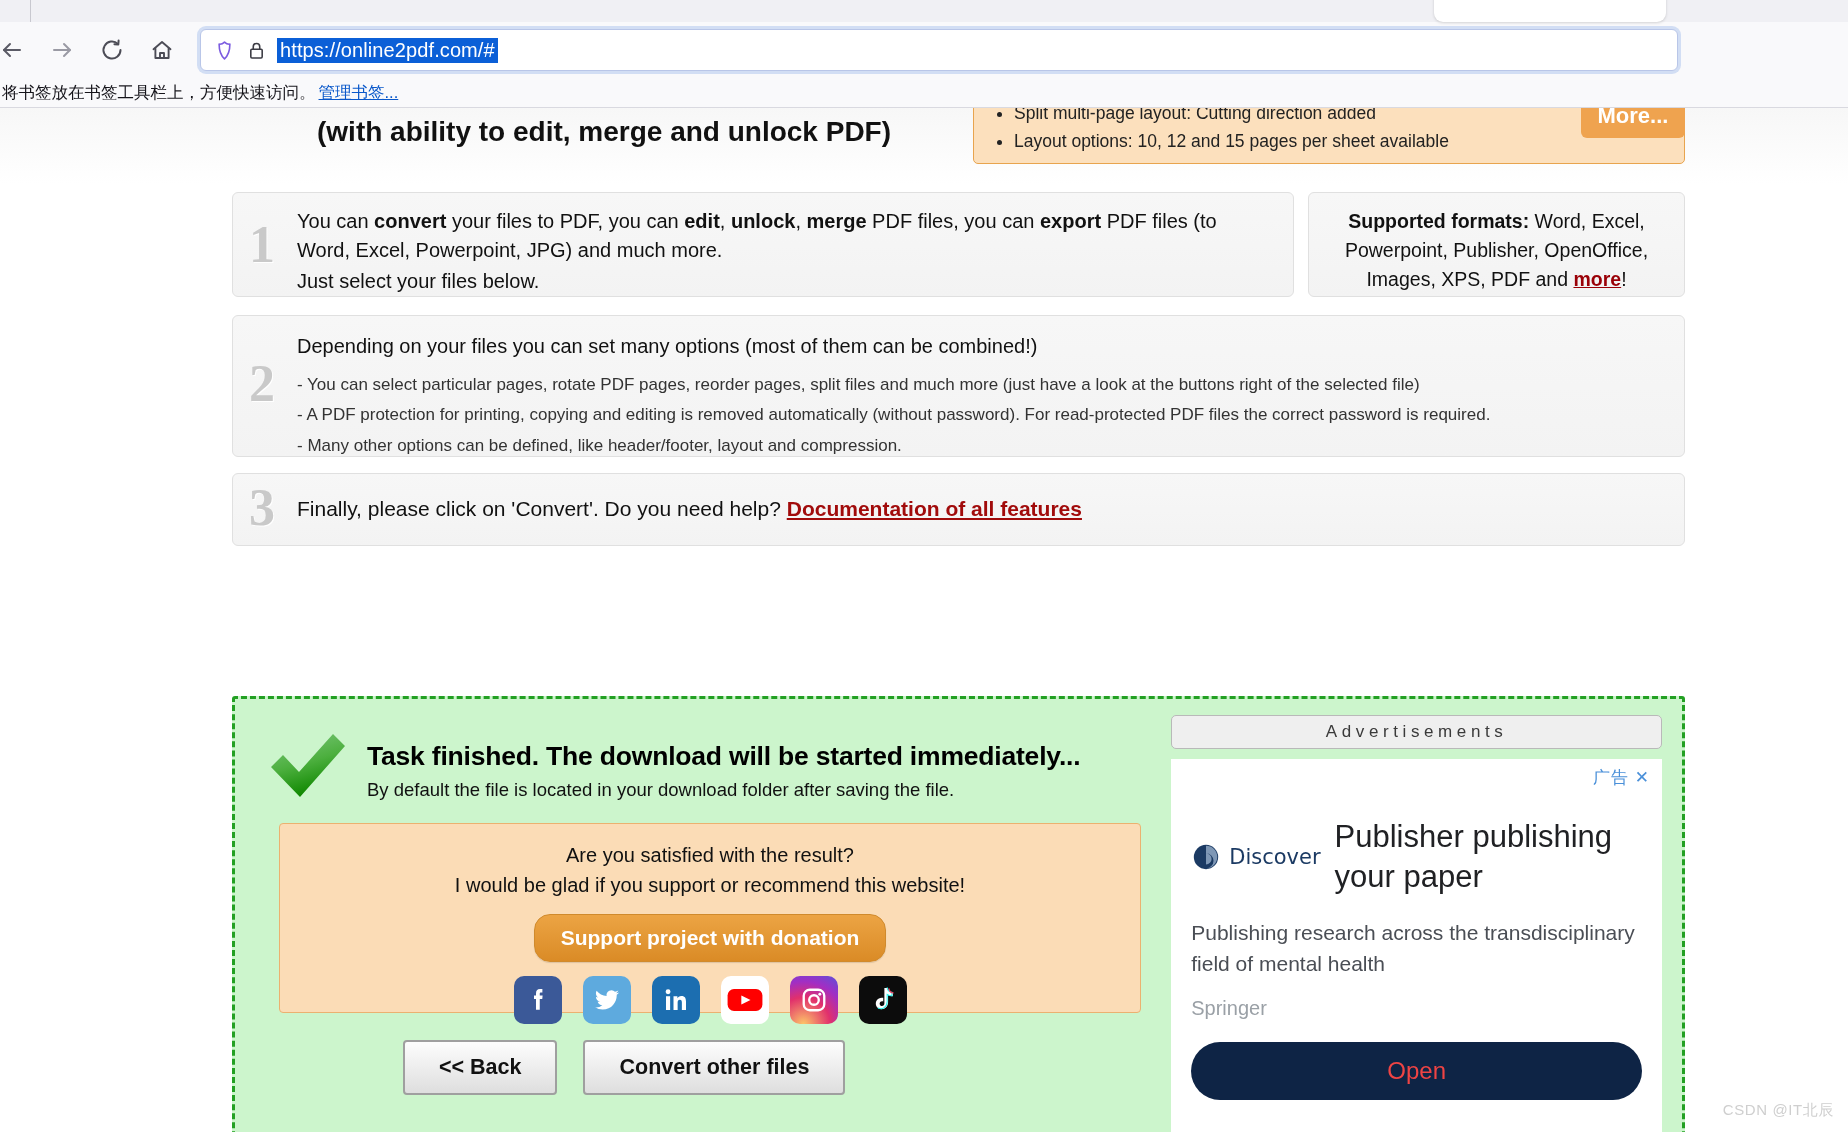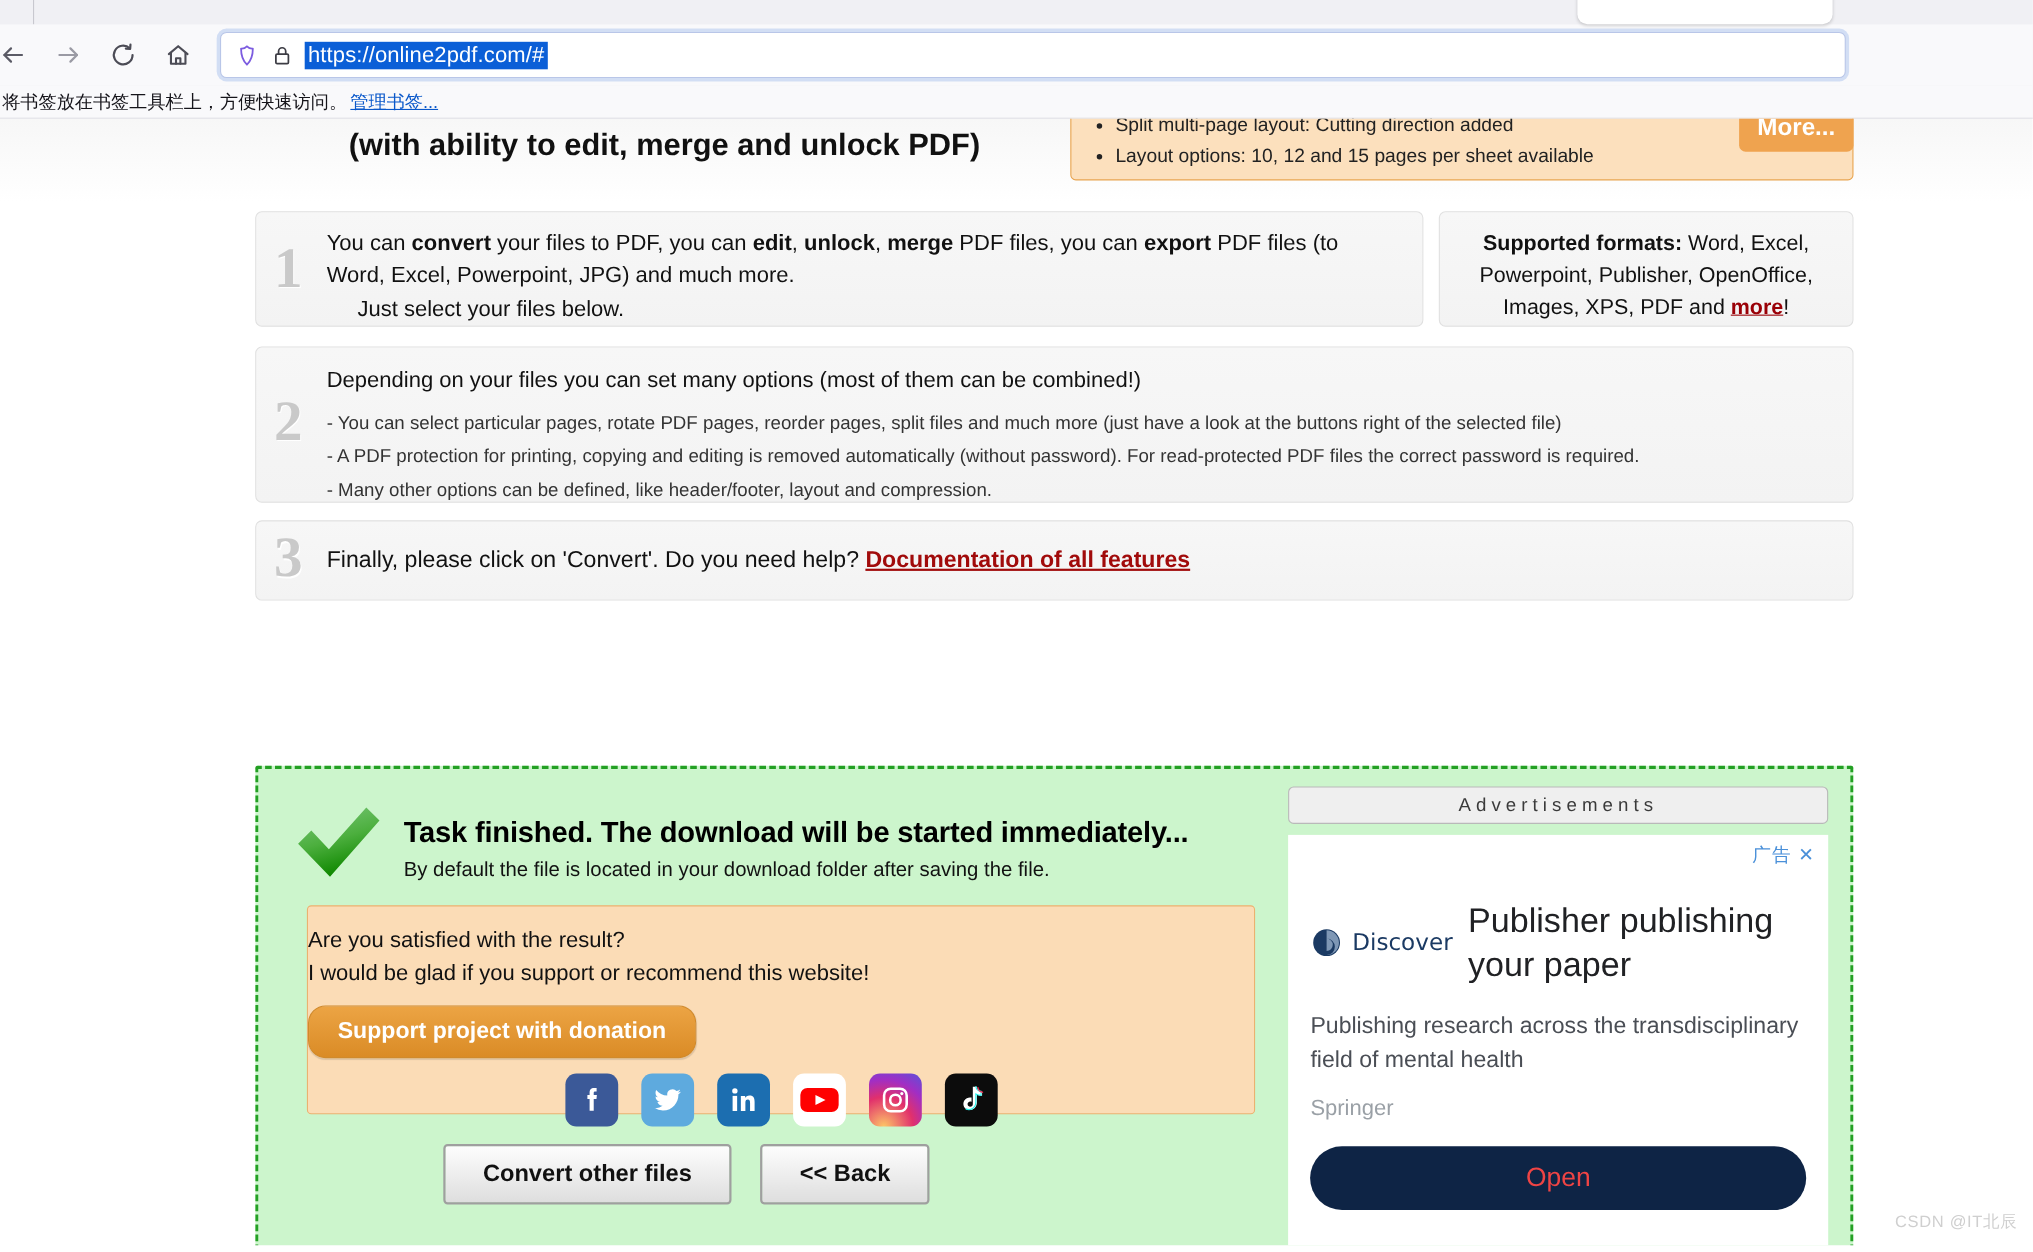--- a/index.html
+++ b/index.html
@@ -127,21 +127,21 @@
 
   .finished-row { display: flex; align-items: flex-start; gap: 18px; padding: 12px 0 0 8px; }
   .check-wrap { width: 86px; height: 76px; flex: 0 0 auto; position: relative; }
   .finished-text { padding-top: 14px; }
   .finished-title { font-size: 26.5px; font-weight: bold; color: #000; letter-spacing: -0.2px; }
   .finished-sub { font-size: 18.5px; color: #111; margin-top: 7px; }
 
   .donate-box {
     position: absolute; left: 24px; top: 108px; width: 862px; height: 190px;
     background: #fbdcb6; border: 1px solid #ebb170; border-radius: 4px;
-    padding-top: 16px;
+    text-align: center; padding-top: 16px;
   }
   .donate-q { font-size: 20px; color: #111; line-height: 1.5; }
   .donate-btn {
     display: inline-block; margin-top: 14px;
     background: linear-gradient(#eca444, #da8b26);
     border: 1px solid #d08a2c; border-radius: 16px;
     color: #ffffff; font-size: 21px; font-weight: bold;
     padding: 11px 26px; box-shadow: 0 1px 1px rgba(0,0,0,0.12);
   }
   .socials { margin-top: 14px; display: flex; justify-content: center; gap: 21px; }
@@ -259,21 +259,21 @@
       </ul>
     </div>
     <div class="more-btn">More...</div>
   </div>
 
   <div class="step-box box1">
     <div class="stepnum">1</div>
     <div class="t-main">
       <span>You can </span><b>convert</b><span> your files to PDF, you can </span><b>edit</b><span>, </span><b>unlock</b><span>, </span><b>merge</b><span> PDF files, you can </span><b>export</b><span> PDF files (to Word, Excel, Powerpoint, JPG) and much more.</span>
     </div>
-    <div class="t-main" style="margin-top:2px;margin-left:28px;">Just select your files below.</div>
+    <div class="t-main" style="margin-top:2px;">Just select your files below.</div>
   </div>
 
   <div class="step-box box-fmt">
     <div class="t-fmt">
       <b>Supported formats:</b><span> Word, Excel, Powerpoint, Publisher, OpenOffice, Images, XPS, PDF and </span><a href="#" class="lnk-red">more</a><span>!</span>
     </div>
   </div>
 
   <div class="step-box box2">
     <div class="stepnum">2</div>
@@ -353,22 +353,22 @@
               <svg width="28" height="30" viewBox="0 0 24 26">
                 <path d="M16.3 2.5c.4 2.4 1.8 3.9 4.2 4.1v3.1c-1.4.1-2.7-.3-4.1-1.1v6.4c0 4.5-4.1 7.2-8 5.4-2.5-1.2-3.4-4.6-1.9-7 1.3-2 3.6-2.8 5.7-2.3v3.2c-.3-.1-.6-.2-1-.2-1.3 0-2.3 1.1-2.1 2.4.1 1 1 1.8 2 1.8 1.3 0 2.1-.9 2.1-2.2V2.5h3.1z" fill="#ffffff"></path>
                 <path d="M15.5 2.1c.4 2.4 1.8 3.9 4.2 4.1v3.1c-1.4.1-2.7-.3-4.1-1.1v6.4c0 4.5-4.1 7.2-8 5.4" fill="none" stroke="#25f4ee" stroke-width="0.9"></path>
                 <path d="M17.1 2.9c.4 2.4 1.8 3.9 4.2 4.1" fill="none" stroke="#fe2c55" stroke-width="0.9"></path>
               </svg>
             </div>
           </div>
         </div>
 
         <div class="btnrow">
+          <div class="gbtn">&lt;&lt; Back</div>
           <div class="gbtn">Convert other files</div>
-          <div class="gbtn">&lt;&lt; Back</div>
         </div>
       </div>
 
       <div class="result-right">
         <div class="ads-label">Advertisements</div>
 
         <div class="ad-card">
           <div class="ad-close">
             <span>广告</span>
             <span>✕</span>

